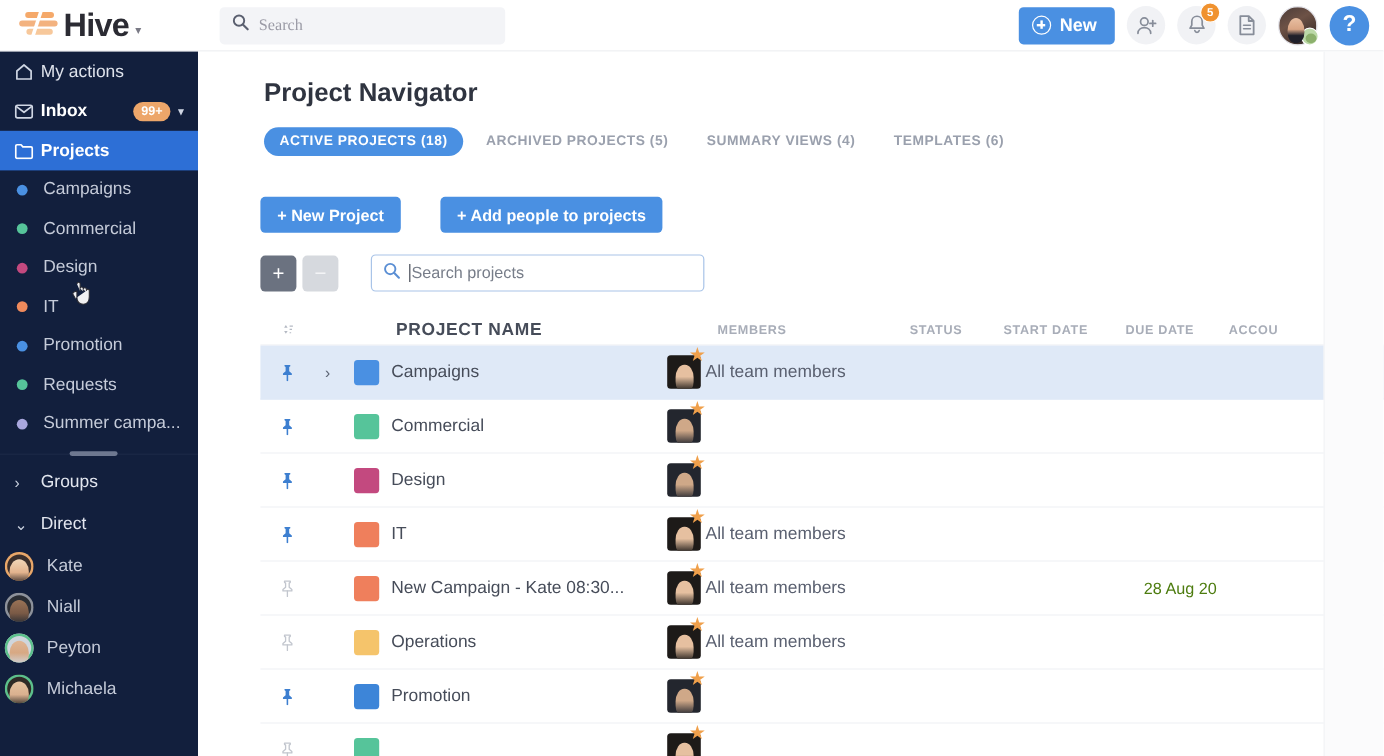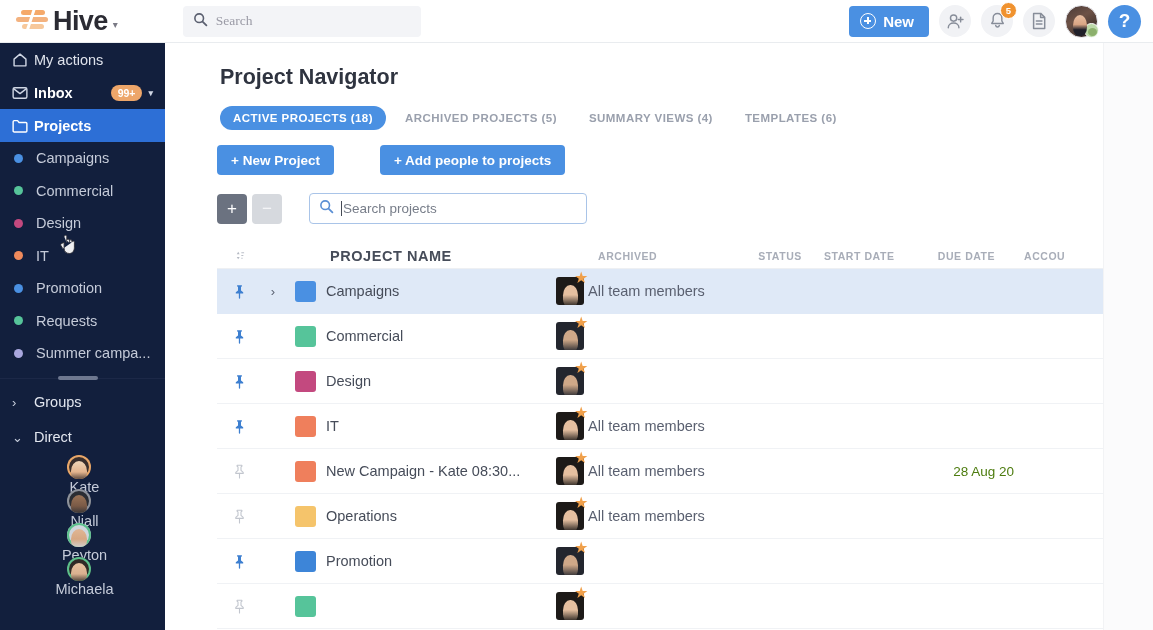--- a/index.html
+++ b/index.html
@@ -124,21 +124,21 @@
   .side-grip {
     position: absolute; left: 58px; top: -2px; width: 40px; height: 4px;
     border-radius: 2px; background: #6e7890;
   }
   .sect-item {
     display: flex; align-items: center; height: 35px; padding-left: 12px;
     color: #e2e6ef; font-size: 14.5px; cursor: pointer;
   }
   .chev { width: 22px; flex: none; color: #c8cfdd; font-size: 13px; }
   .dm-item { display: flex; align-items: center; height: 34px; padding-left: 4px;
-             color: #c5cbd9; font-size: 14.5px; cursor: pointer; flex-direction: column; }
+             color: #c5cbd9; font-size: 14.5px; cursor: pointer; }
   .dm-av { width: 24px; height: 24px; border-radius: 50%; margin-right: 11px; flex: none;
            position: relative; overflow: hidden; }
   .dm-av i { position:absolute; left:4px; top:6px; width:16px; height:20px;
              border-radius:50% 50% 40% 40%; display:block; }
 
   .cursor-hand {
     position: absolute; left: 59px; top: 126px; width: 17px; height: 20px; pointer-events: none;
   }
 
   
@@ -148,21 +148,21 @@
   }
   .page-title { margin: 22px 0 0 55px; font-size: 21.5px; font-weight: 700; color: #2f3440; }
 
   .tabs { display: flex; align-items: center; margin: 16px 0 0 55px; gap: 6px; }
   .tab {
     font-size: 11.5px; font-weight: 700; letter-spacing: 0.45px; color: #9aa0ad;
     padding: 6px 13px; border-radius: 13px; cursor: pointer; white-space: nowrap;
   }
   .tab.active { background: #4a90e2; color: #ffffff; }
 
-  .act-row { display: flex; align-items: flex-start; margin: 15px 0 0 52px; gap: 46px; }
+  .act-row { display: flex; align-items: flex-start; margin: 34px 0 0 52px; gap: 33px; }
   .btn-blue {
     background: #4a90e2; color: #fff; border: none; border-radius: 4px;
     height: 30px; padding: 0 14px; font-family: "Liberation Sans", sans-serif;
     font-size: 13.5px; font-weight: 700; cursor: pointer;
   }
 
   .filter-row { display: flex; align-items: center; margin: 18px 0 0 52px; gap: 0; }
   .sq-btn {
     width: 30px; height: 30px; border-radius: 4px; border: none; cursor: pointer;
     color: #fff; font-size: 17px; line-height: 1;
@@ -202,21 +202,21 @@
   .c-name  { width: 230px; flex: none; font-size: 14.5px; color: #464c59;
              white-space: nowrap; overflow: hidden; text-overflow: ellipsis; }
   .c-mem   { width: 180px; flex: none; display: flex; align-items: center; }
   .c-stat  { width: 88px; flex: none; }
   .c-start { width: 95px; flex: none; text-align: center; }
   .c-due   { width: 95px; flex: none; text-align: right; font-size: 13.5px; color: #4d7c0f; }
   .c-acct  { flex: 1; }
   .hd-name { padding-left: 4px; }
   .hd-mem  { width:180px; flex:none; padding-left: 42px; }
   .hd-stat { width:88px;  flex:none; text-align:center; }
-  .hd-start{ width:95px;  flex:none; }
+  .hd-start{ width:95px;  flex:none; text-align:center; }
   .hd-due  { width:95px;  flex:none; text-align:center; }
   .hd-acct { flex:1; padding-left: 10px; }
   .swatch { width: 21px; height: 21px; border-radius: 3px; }
 
   .mem-av {
     width: 28px; height: 28px; border-radius: 3px; position: relative; flex: none;
     overflow: visible; margin-right: 4px;
   }
   .mem-av .ph { position:absolute; inset:0; border-radius:3px; overflow:hidden; }
   .mem-av .ph i { position:absolute; left:7px; top:8px; width:15px; height:22px;
@@ -453,21 +453,21 @@
             <path d="M3 4.5 4.6 2l1.6 2.5z" fill="#b4b9c3"></path>
               <path d="M3 7.5 4.6 10l1.6-2.5z" fill="#b4b9c3"></path>
             <line x1="8" y1="3" x2="11" y2="3" stroke="#b4b9c3" stroke-width="1"></line>
             <line x1="8" y1="6" x2="10.2" y2="6" stroke="#b4b9c3" stroke-width="1"></line>
             <line x1="8" y1="9" x2="9.4" y2="9" stroke="#b4b9c3" stroke-width="1"></line>
           </svg>
         </div>
         <div class="c-exp"></div>
         <div class="c-sw"></div>
         <div class="c-name hd-name">PROJECT NAME</div>
-        <div class="hd-mem">ARCHIVED</div>
+        <div class="hd-mem">MEMBERS</div>
         <div class="hd-stat">STATUS</div>
         <div class="hd-start">START DATE</div>
         <div class="hd-due">DUE DATE</div>
         <div class="hd-acct">ACCOU</div>
       </div>
 
       <div id="tbody">
           <div class="trow sel">
             <div class="c-pin">
               <svg width="13" height="15" viewBox="0 0 13 15">

